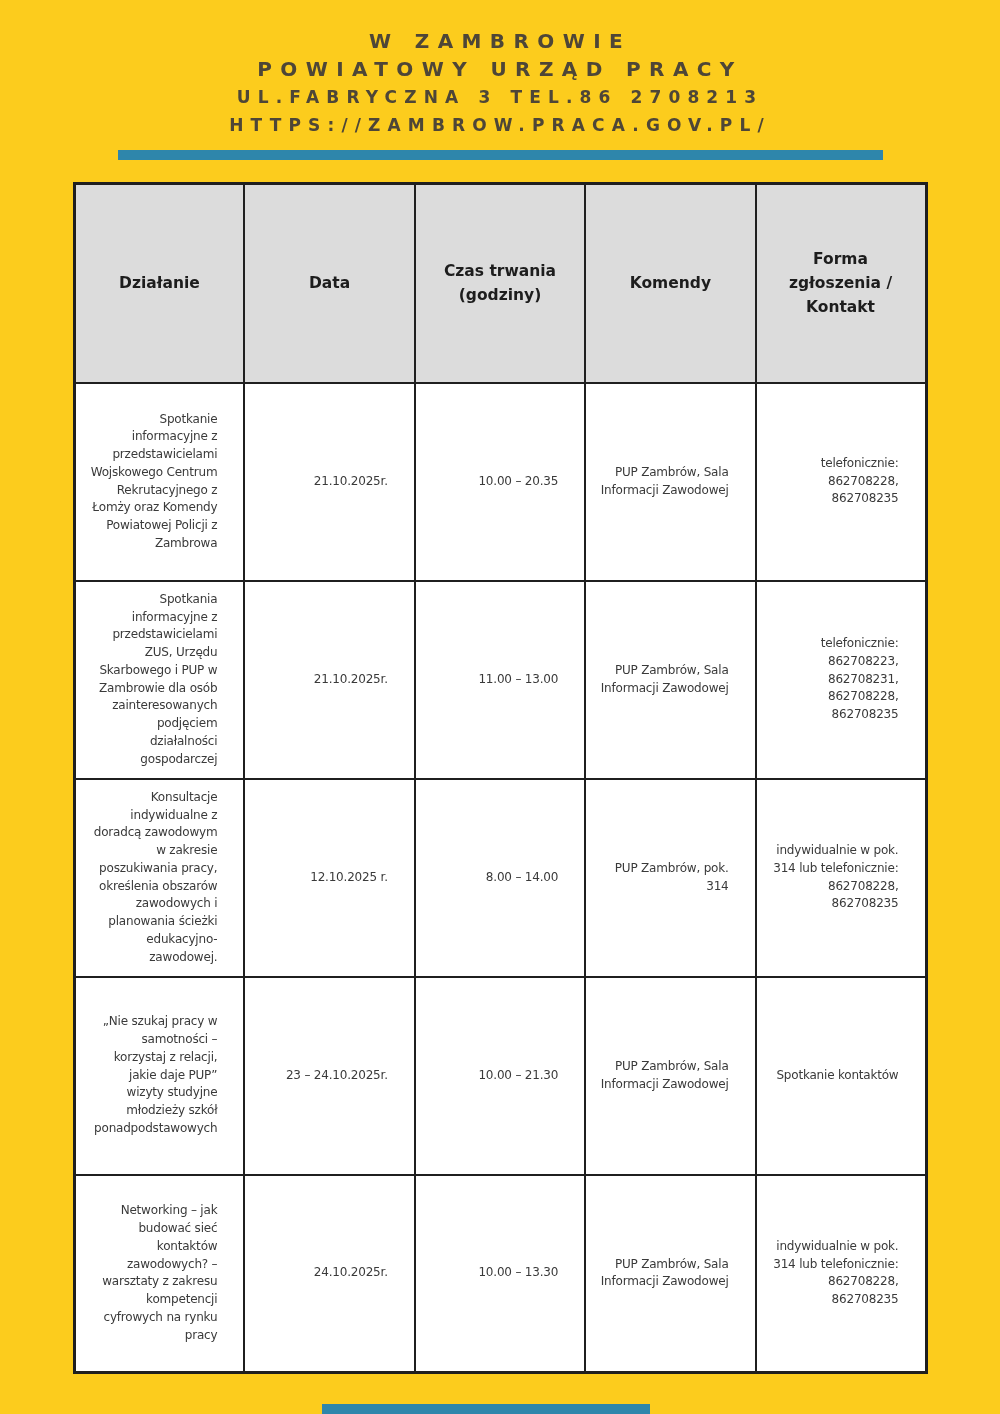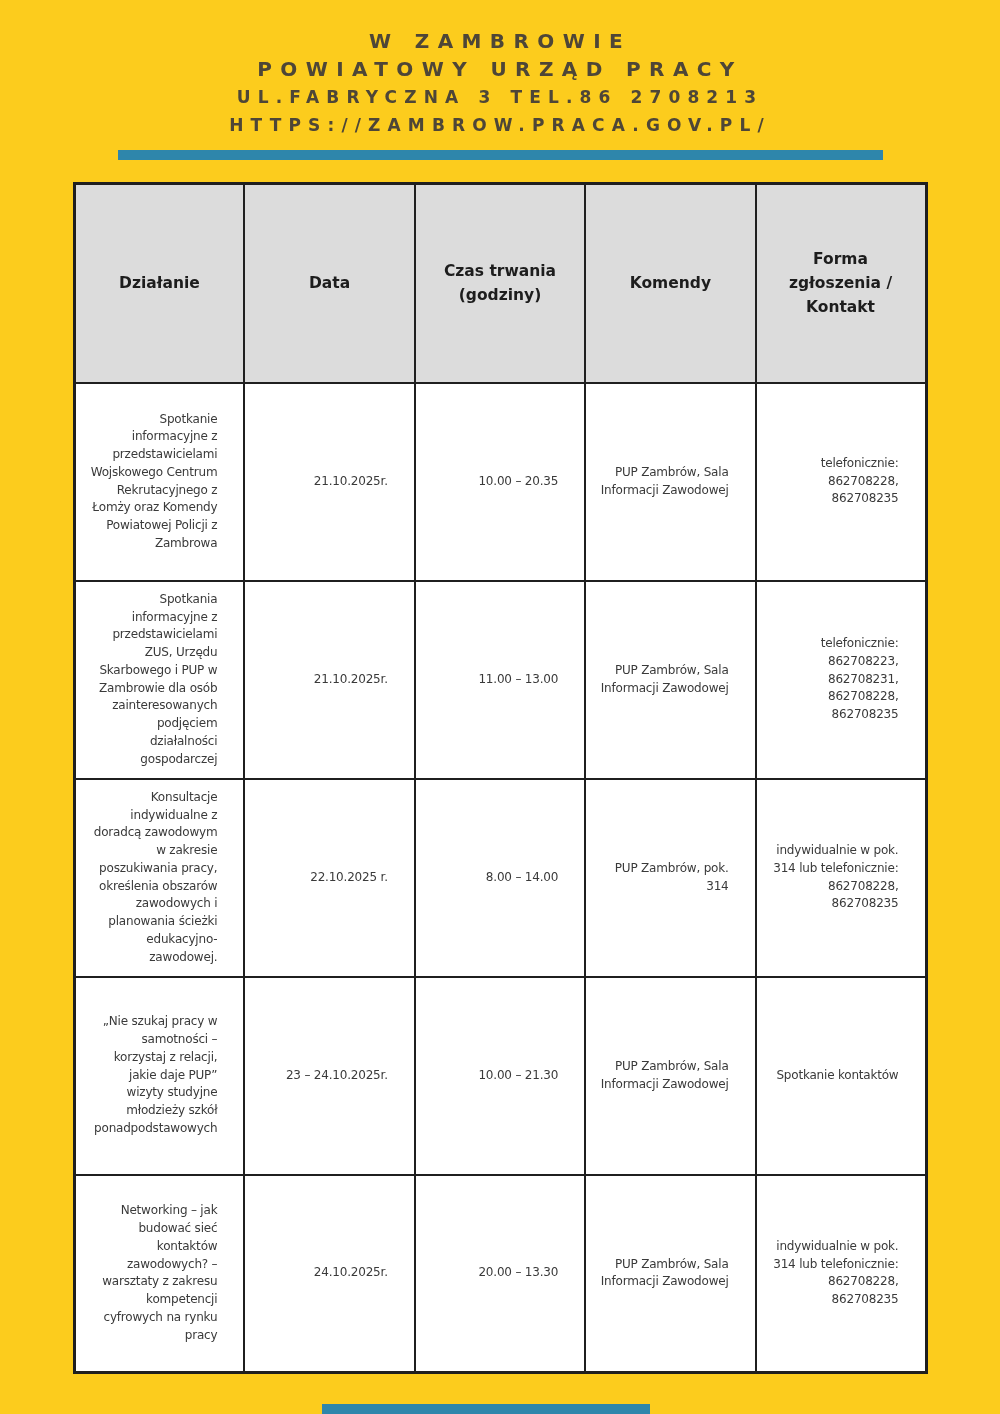--- a/index.html
+++ b/index.html
@@ -83,39 +83,39 @@
   <tr>
     <td class="c-dzialanie">Spotkania informacyjne z przedstawicielami ZUS, Urzędu Skarbowego i PUP w Zambrowie dla osób zainteresowanych podjęciem działalności gospodarczej</td>
     <td class="c-data">21.10.2025r.</td>
     <td class="c-czas">11.00 – 13.00</td>
     <td class="c-miejsce">PUP Zambrów, Sala Informacji Zawodowej</td>
     <td class="c-forma">telefonicznie: 862708223, 862708231, 862708228, 862708235</td>
   </tr>
 
   <tr>
     <td class="c-dzialanie">Konsultacje indywidualne z doradcą zawodowym w zakresie poszukiwania pracy, określenia obszarów zawodowych i planowania ścieżki edukacyjno-zawodowej.</td>
-    <td class="c-data">22.10.2025 r.</td>
+    <td class="c-data">12.10.2025 r.</td>
     <td class="c-czas">8.00 – 14.00</td>
     <td class="c-miejsce">PUP Zambrów, pok. 314</td>
     <td class="c-forma">indywidualnie w pok. 314 lub telefonicznie: 862708228, 862708235</td>
   </tr>
 
   <tr>
     <td class="c-dzialanie">„Nie szukaj pracy w samotności – korzystaj z relacji, jakie daje PUP”
  wizyty studyjne młodzieży szkół ponadpodstawowych</td>
     <td class="c-data">23 – 24.10.2025r.</td>
     <td class="c-czas">10.00 – 21.30</td>
     <td class="c-miejsce">PUP Zambrów, Sala Informacji Zawodowej</td>
     <td class="c-forma">Spotkanie kontaktów</td>
   </tr>
 
   <tr>
     <td class="c-dzialanie">Networking – jak budować sieć kontaktów zawodowych? – warsztaty z zakresu kompetencji cyfrowych na rynku pracy</td>
     <td class="c-data">24.10.2025r.</td>
-    <td class="c-czas">20.00 – 13.30</td>
+    <td class="c-czas">10.00 – 13.30</td>
     <td class="c-miejsce">PUP Zambrów, Sala Informacji Zawodowej</td>
     <td class="c-forma">indywidualnie w pok. 314 lub telefonicznie: 862708228, 862708235</td>
   </tr>
 </tbody>
   </table>
 
   <div class="accent-bar bottom"></div>
 
 </div>
 

